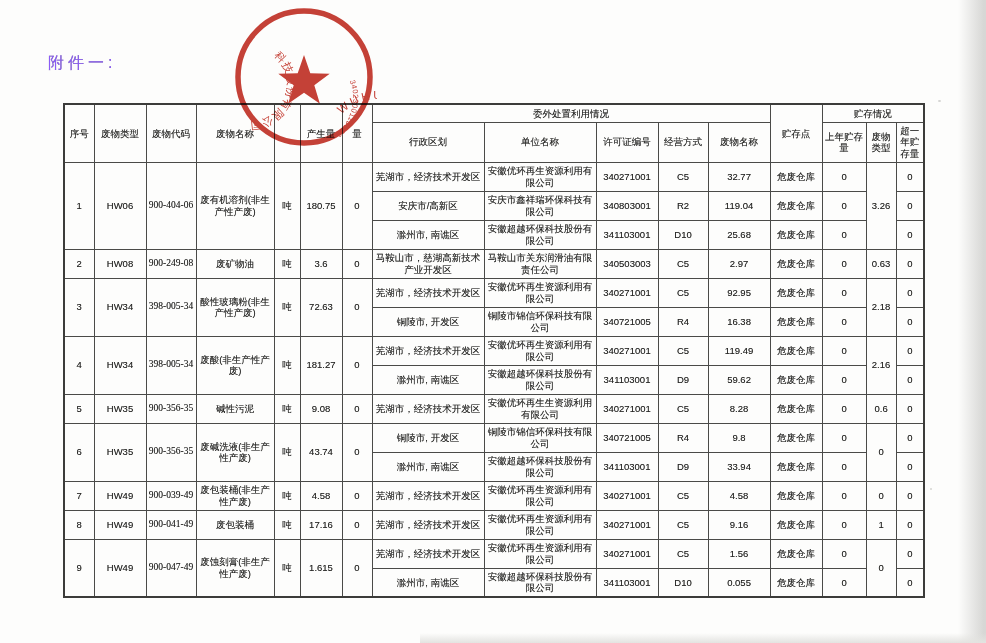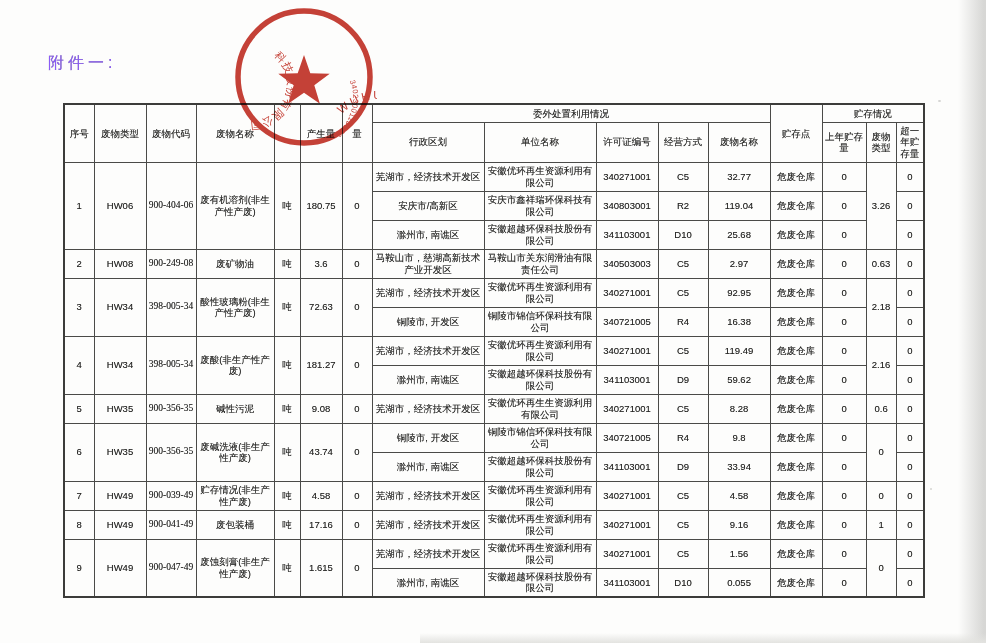--- a/index.html
+++ b/index.html
@@ -240,21 +240,21 @@
         <td>33.94</td>
         <td>危废仓库</td>
         <td>0</td>
         <td>0</td>
       </tr>
 
       <tr>
         <td>7</td>
         <td>HW49</td>
         <td class="code">900-039-49</td>
-        <td class="name">贮存情况(非生产性产废)</td>
+        <td class="name">废包装桶(非生产性产废)</td>
         <td>吨</td>
         <td>4.58</td>
         <td>0</td>
         <td class="region">芜湖市，经济技术开发区</td>
         <td class="company">安徽优环再生资源利用有限公司</td>
         <td>340271001</td>
         <td>C5</td>
         <td>4.58</td>
         <td>危废仓库</td>
         <td>0</td>

